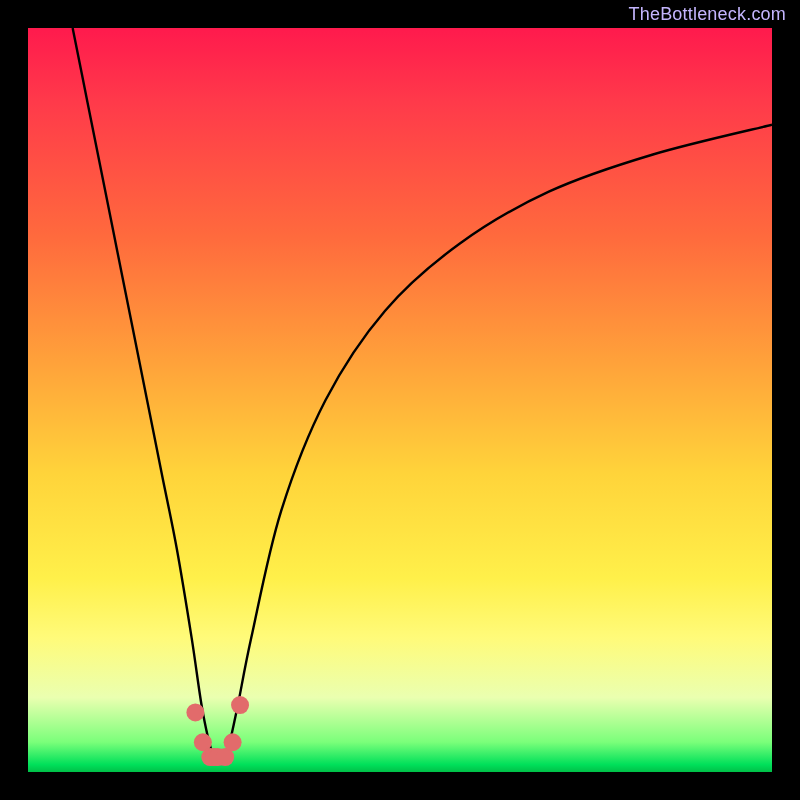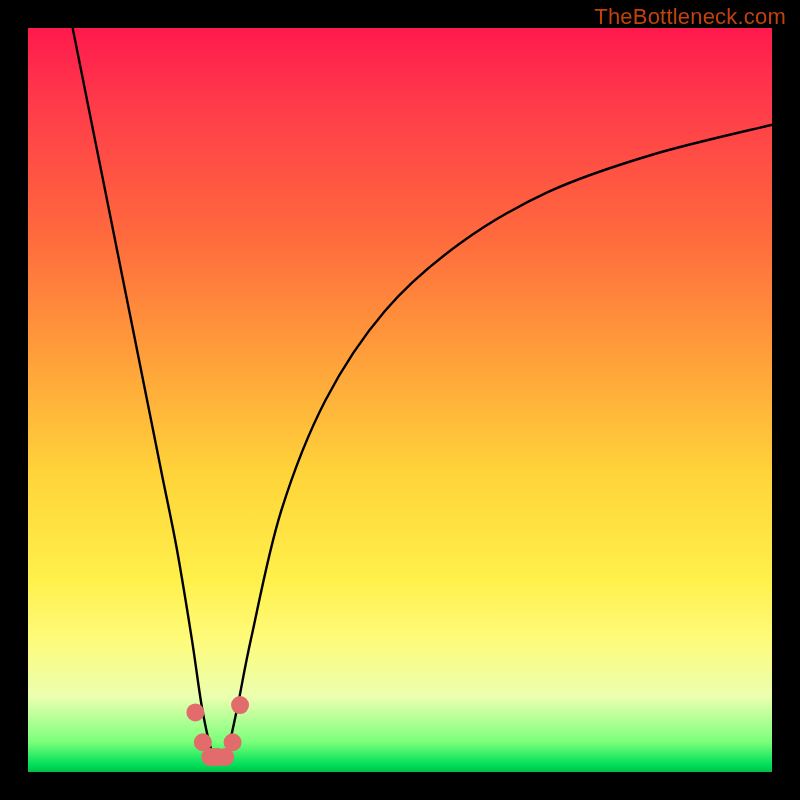--- a/index.html
+++ b/index.html
@@ -45,22 +45,22 @@
     left: 0;
     top: 0;
     width: 744px;
     height: 744px;
   }
   .watermark {
     position: absolute;
     top: 4px;
     right: 14px;
     font-family: Arial, Helvetica, sans-serif;
-    font-size: 22px;
-    color: #c2410c;
+    font-size: 18px;
+    color: #c4b5fd;
     letter-spacing: 0.2px;
     user-select: none;
   }
 </style>
 </head>
 <body>
 
 <div class="frame">
 
   <div class="watermark">TheBottleneck.com</div>

